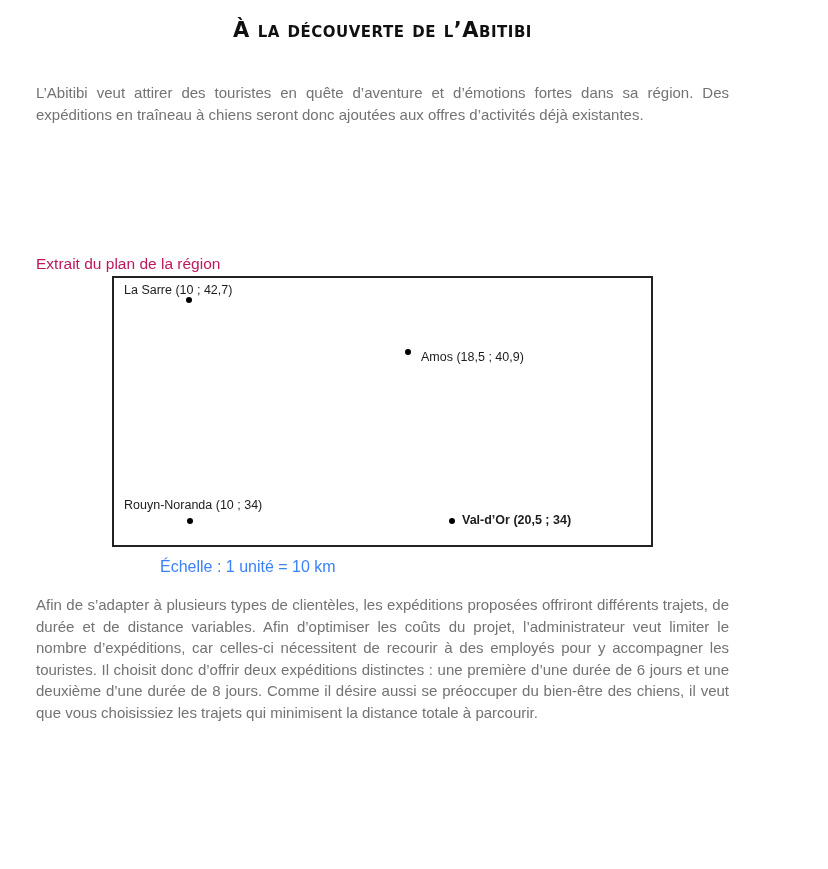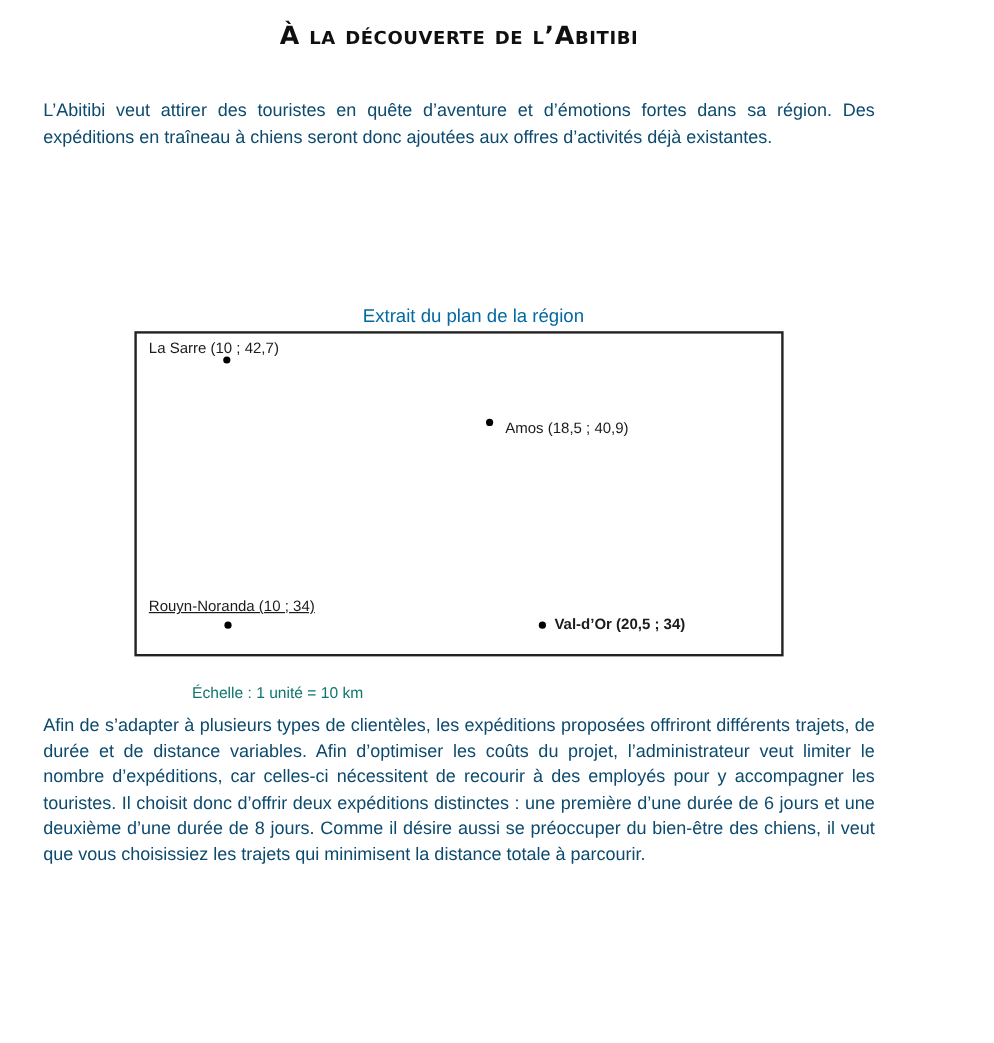--- a/index.html
+++ b/index.html
@@ -28,32 +28,32 @@
     color: #101010;
     letter-spacing: 0.5px;
   }
   .para {
     position: absolute;
     left: 36px; width: 693px;
     margin: 0;
     font-size: 15px;
     line-height: 21.5px;
     text-align: justify;
-    color: #0c4a6e;
+    color: #737373;
   }
   .para-intro { top: 82px; }
   .para-cities { top: 178px; }
   .para-constraints { top: 594px; }
 
   .map-title {
     position: absolute;
-    top: 255px; left: 48px; width: 693px;
-    text-align: center;
+    top: 255px; left: 36px; width: 693px;
+    text-align: left;
     font-size: 15.5px;
-    color: #0369a1;
+    color: #be185d;
   }
   .map-frame {
     position: absolute;
     top: 276px; left: 112px;
     width: 541px; height: 271px;
     border: 2px solid #222222;
     box-sizing: border-box;
     background: #ffffff;
     padding-left: 21px;
   }
@@ -71,33 +71,32 @@
     background: #000000;
     border-radius: 50%;
   }
   
   .lbl-la-sarre { left: 10px; top: 5px; }
   .dot-la-sarre { left: 72px; top: 19px; }
   
   .lbl-amos { left: 307px; top: 72px; }
   .dot-amos { left: 291px; top: 71px; }
   
-  .lbl-rouyn { left: 10px; top: 220px; text-decoration: underline; }
+  .lbl-rouyn { left: 10px; top: 220px; }
   .dot-rouyn { left: 73px; top: 240px; }
   
   .lbl-valdor { left: 348px; top: 235px; font-weight: bold; }
   .dot-valdor { left: 335px; top: 240px; }
 
   .map-scale {
     position: absolute;
     top: 558px; left: 160px;
-    font-size: 13px;
-    color: #0f766e;
+    font-size: 16px;
+    color: #3b82f6;
     white-space: nowrap;
-    margin-top: 12px;
   }
 </style>
 </head>
 <body>
 
 <div class="page">
 
   <h1 class="doc-title">À la découverte de l’Abitibi</h1>
 
   <p class="para para-intro">L’Abitibi veut attirer des touristes en quête d’aventure et d’émotions fortes dans sa région. Des expéditions en traîneau à chiens seront donc ajoutées aux offres d’activités déjà existantes.</p>

